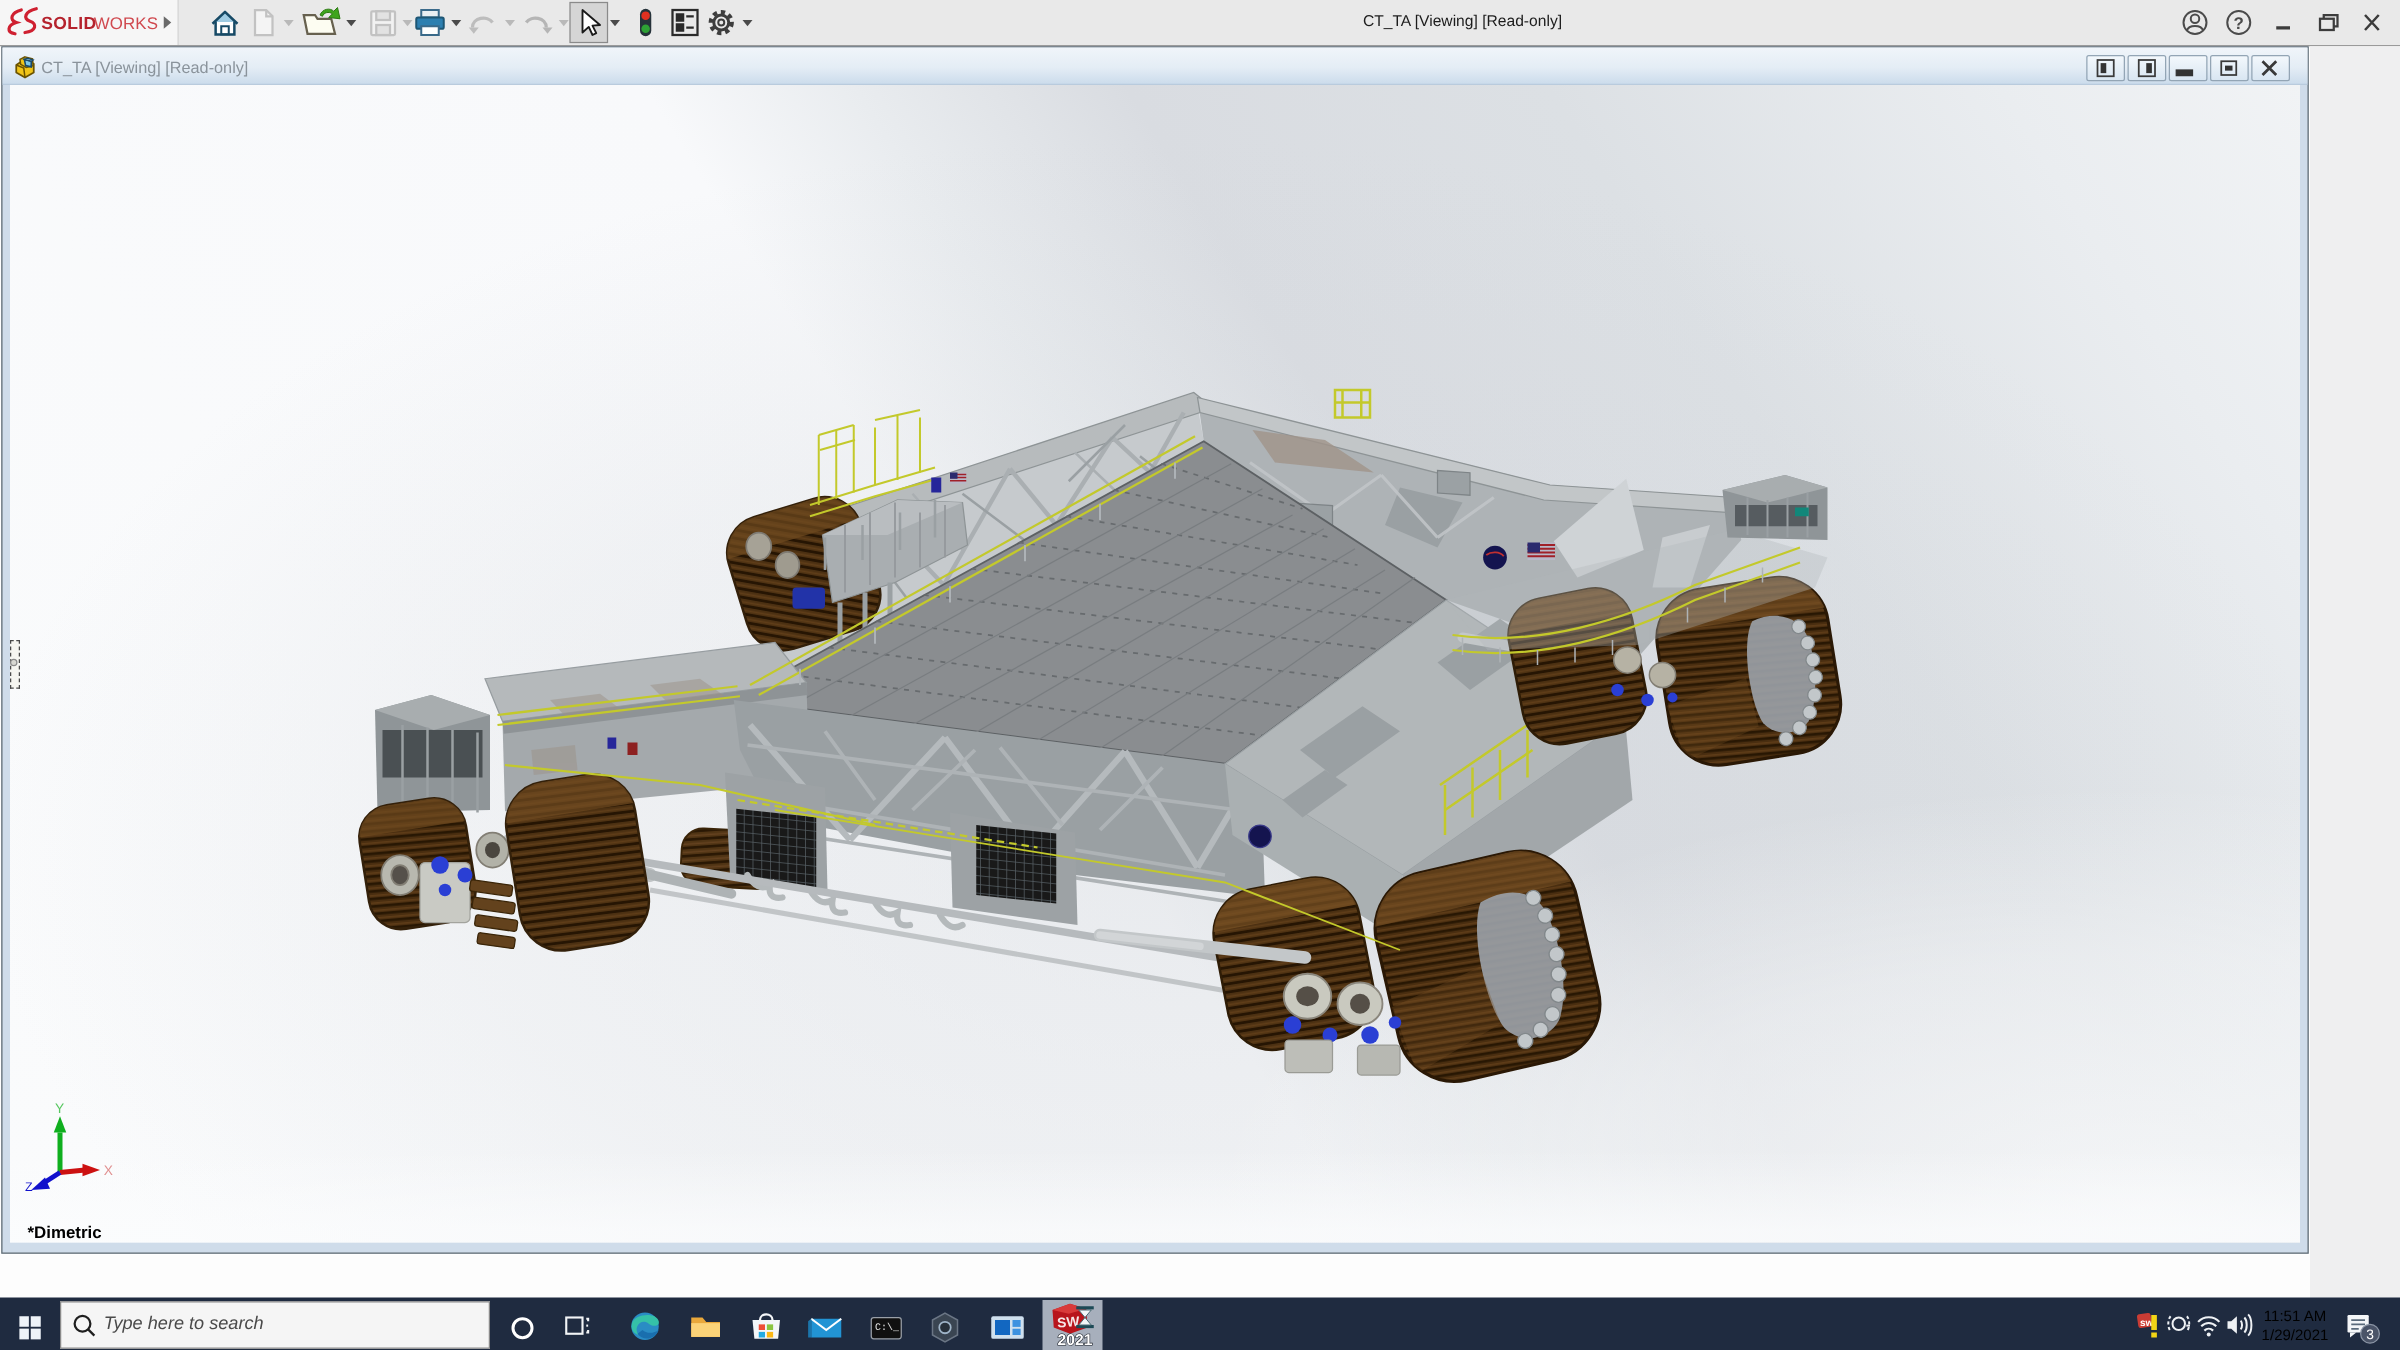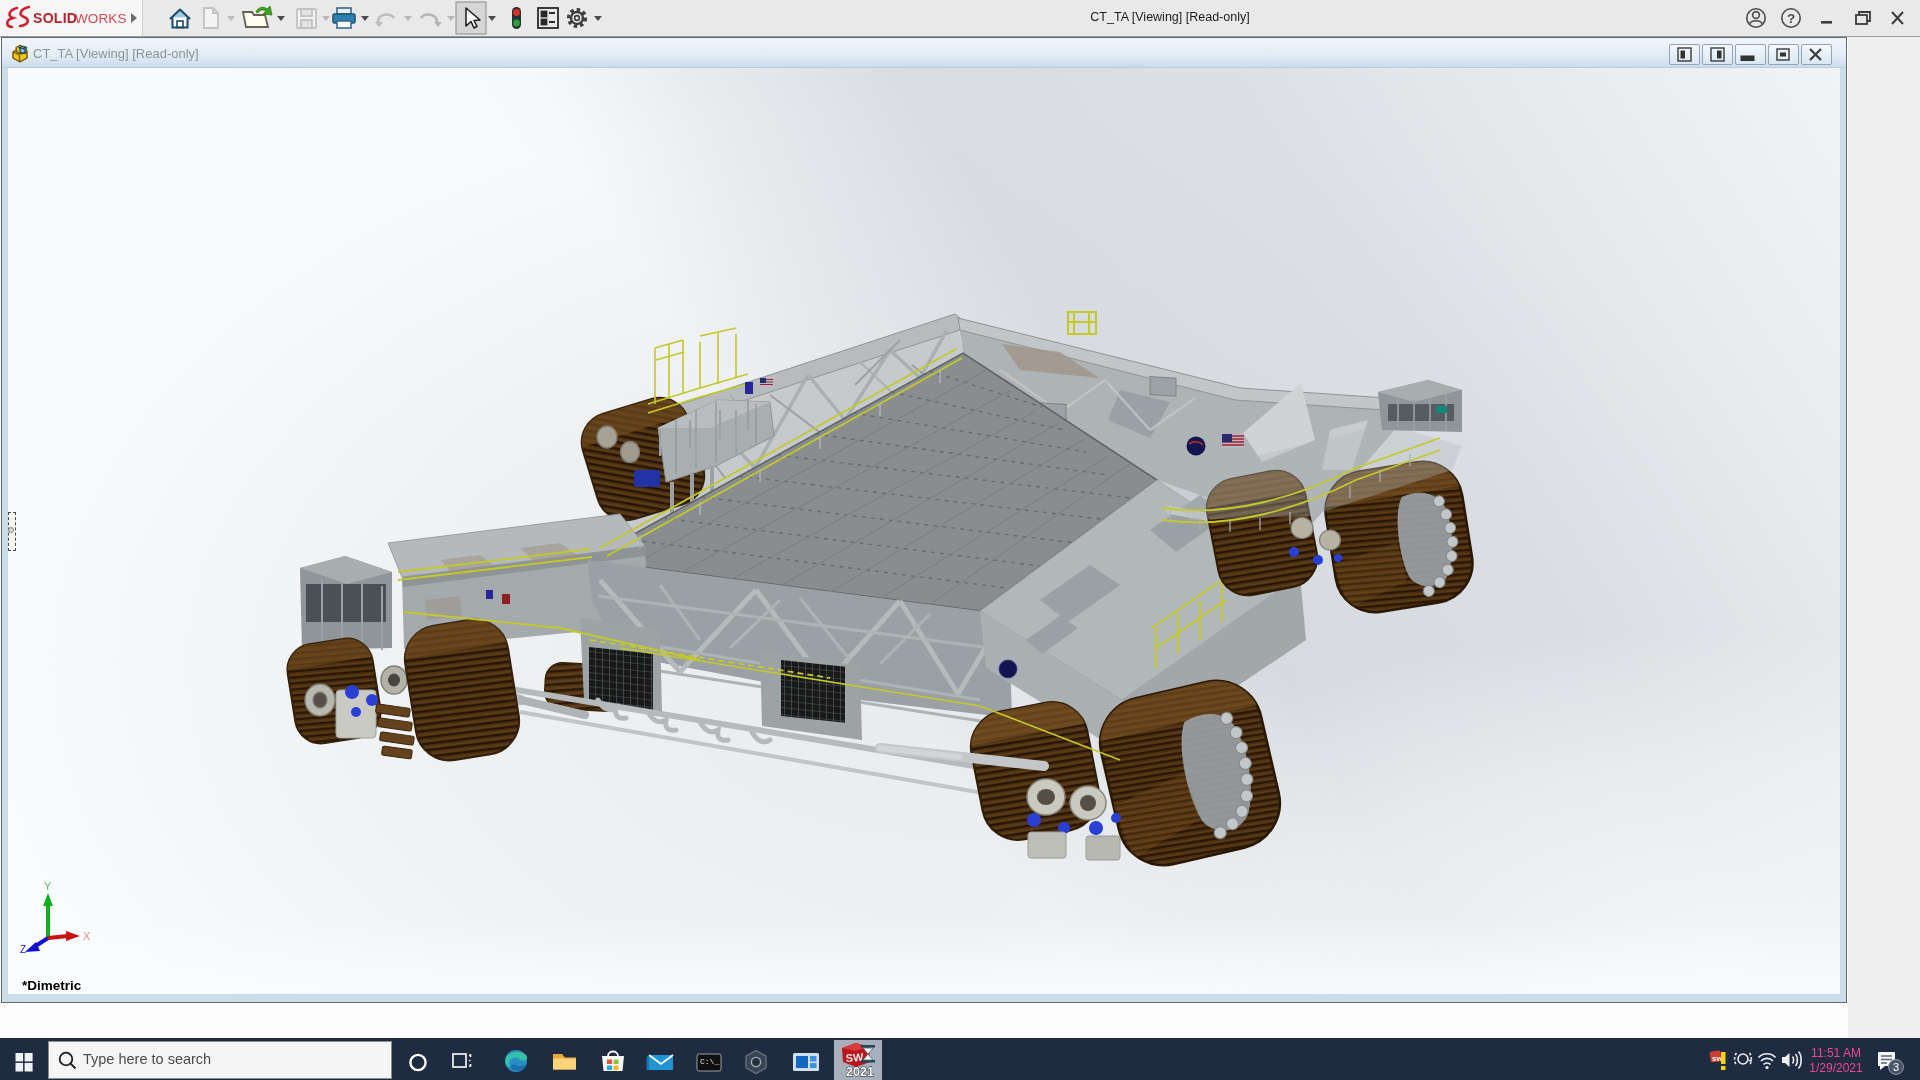--- a/index.html
+++ b/index.html
@@ -27,23 +27,23 @@
       background:linear-gradient(to bottom,#f3f8fc, #d9e6f2); }
 
   
   #rightstrip { position:absolute; left:1848px; top:37px; width:72px; height:1003px; background:#efeff0; }
 
   
   #statusbar { position:absolute; left:0; top:1004px; width:1848px; height:34px; background:#fdfdfd; }
 
   
   #taskbar { position:absolute; left:0; top:1038px; width:1920px; height:42px; background:#1f2b40; }
-  #searchbox { position:absolute; left:48px; top:1041px; width:344px; height:38px; background:#f5f5f5; border:1px solid #8a8a8a; }
+  #searchbox { position:absolute; left:48px; top:1041px; width:344px; height:38px; background:#f5f5f5; border:1px solid #8a8a8a;font-style:italic; }
   #searchbox span { position:absolute; left:34px; top:9px; font-size:14.5px; color:#4a4a4a; }
-  #clock { position:absolute; left:1796px; top:1046px; color:#ec4899; font-size:12px; text-align:center; width:80px; line-height:14.5px; }
+  #clock { position:absolute; left:1796px; top:1046px; color:#000000; font-size:12px; text-align:center; width:80px; line-height:14.5px; }
 </style>
 </head>
 <body>
   <div id="topbar"></div>
   <div id="logoarea"></div>
   <svg id="toolbaricons" class="abs" style="left:0;top:0" width="1920" height="37" viewBox="0 0 1920 37">
 
     <g fill="none" stroke="#cf2030" stroke-width="2.6" stroke-linecap="round">
       <path d="M 17 8 C 9 10 7 16 13 18 C 6 20 5 26 12 27"></path>
       <path d="M 29 7 C 20 9 18 15 24 17 C 30 19 29 25 20 26"></path>

